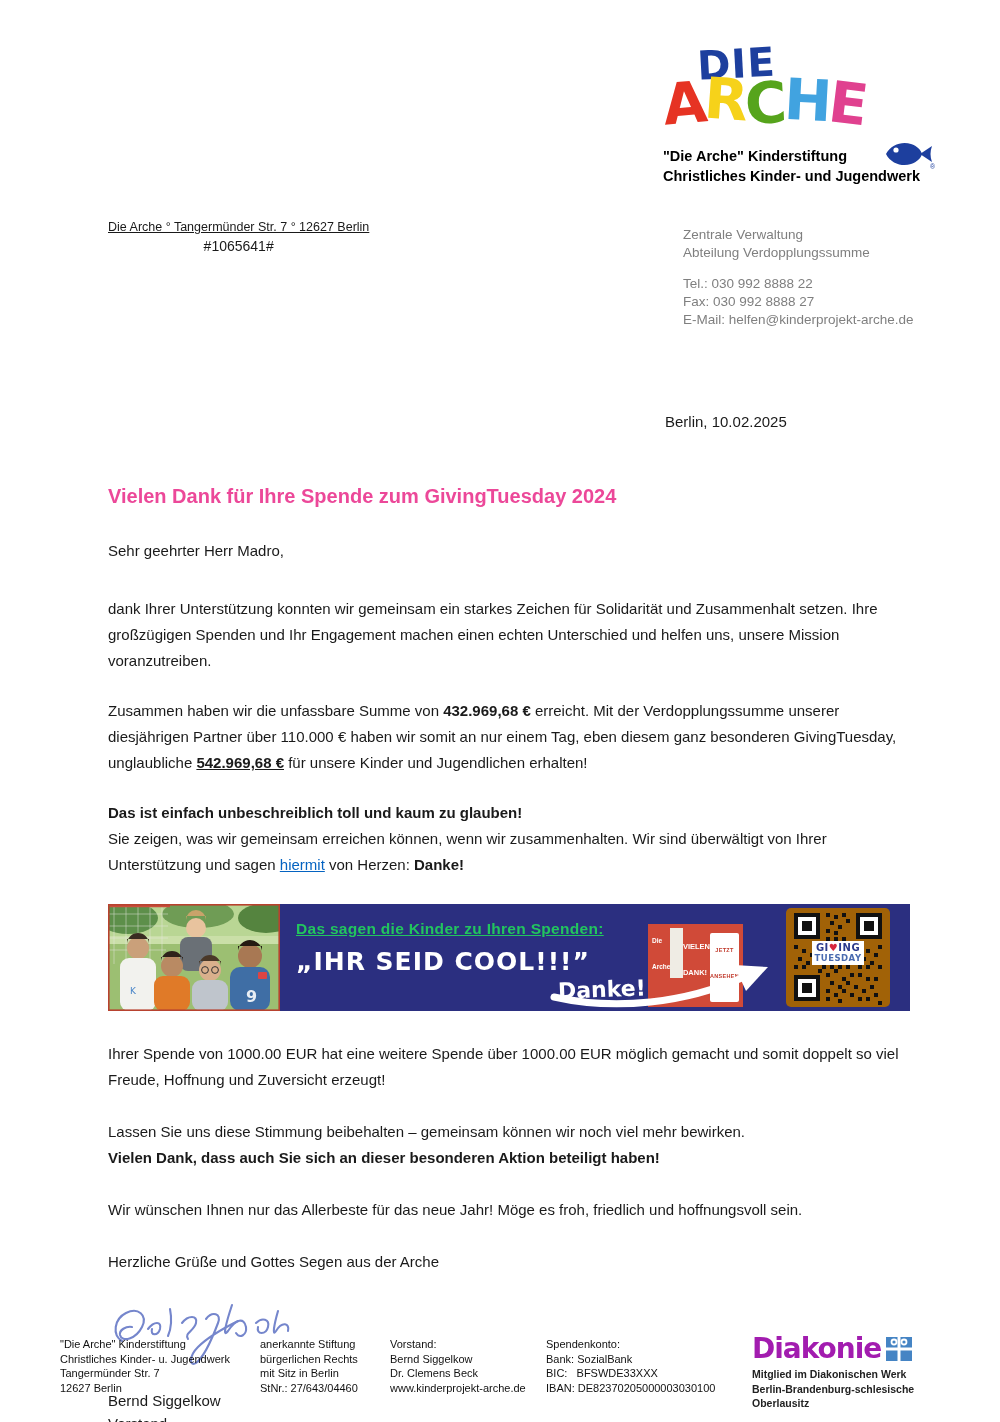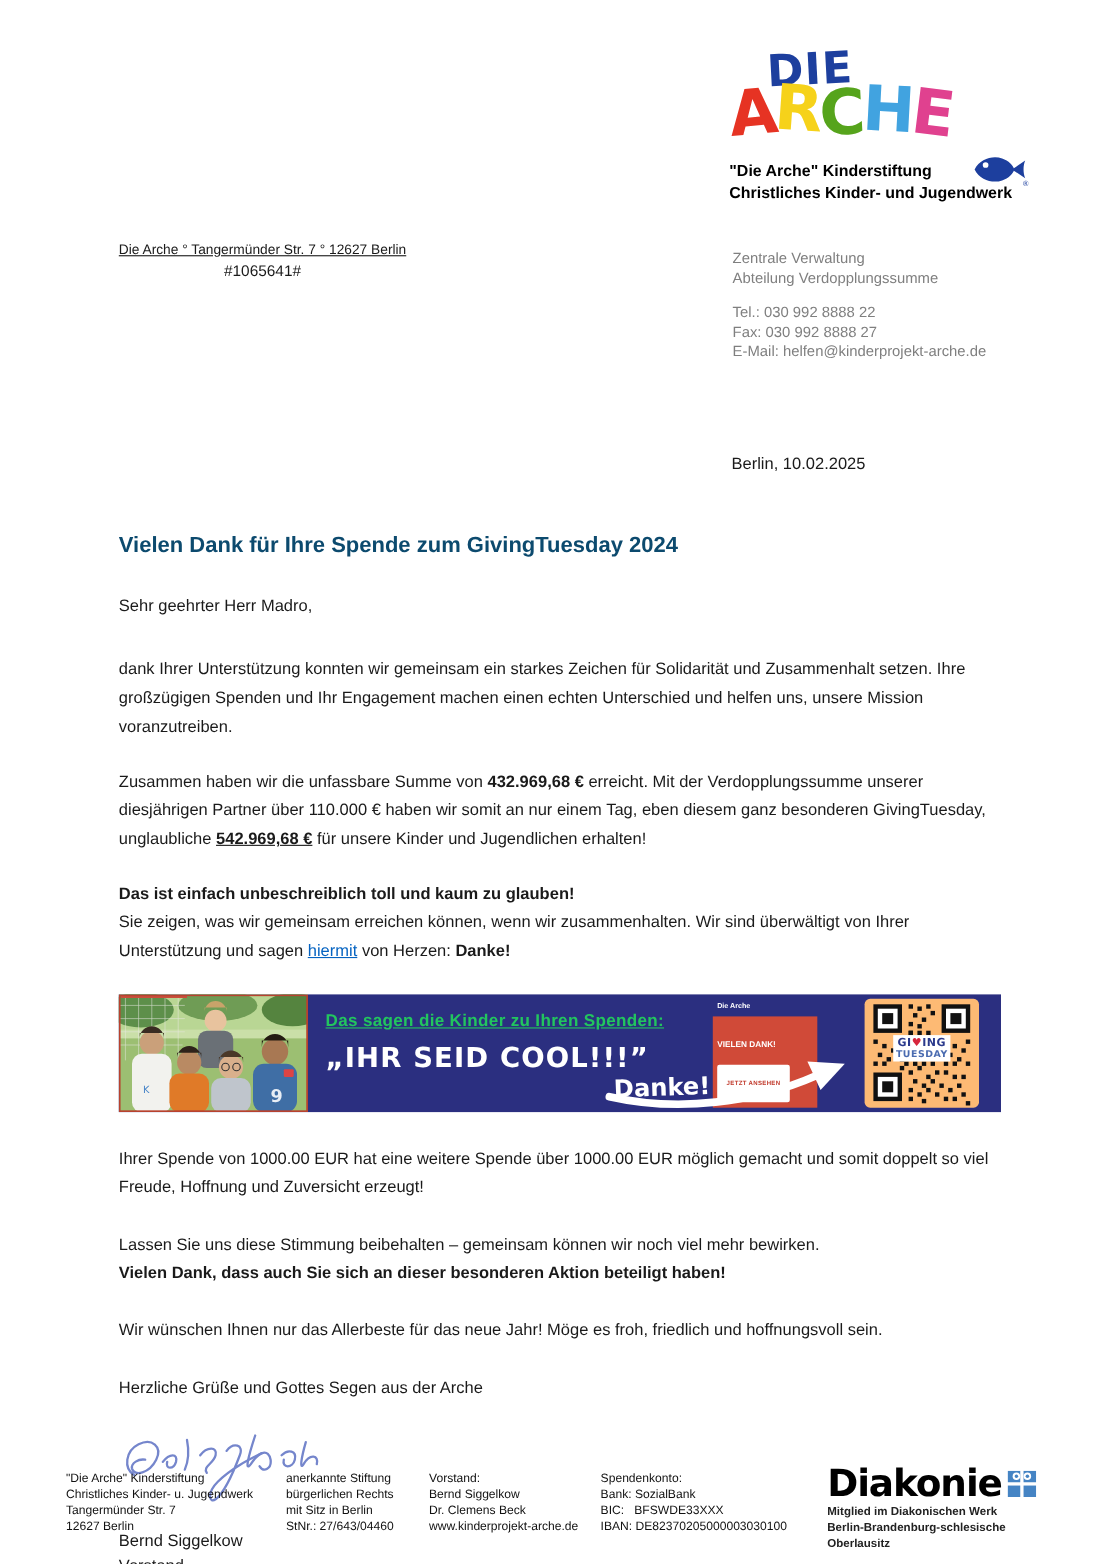--- a/index.html
+++ b/index.html
@@ -17,59 +17,59 @@
   .logo-arche span:nth-child(4){ color:#41a3e0; transform:rotate(3deg) translateY(-3px); }
   .logo-arche span:nth-child(5){ color:#e0418f; transform:rotate(7deg); }
   .logo-fish { position:absolute; right:18px; top:102px; }
   .logo-org { margin-top:14px; font-weight:bold; font-size:14.5px; line-height:20px; color:#000; }
 
   
   .sender-block { position:absolute; left:108px; top:220px; }
   .sender-line { font-size:12.5px; text-decoration:underline; }
   .ref-code { font-size:14px; margin-top:4px;text-align:center; }
   .recipient { margin-top:31px; font-size:15px; line-height:23px; }
-  .contact-block { position:absolute; left:666px; top:226px; color:#7f7f7f; font-size:13.5px; line-height:18px; }
+  .contact-block { position:absolute; left:683px; top:226px; color:#7f7f7f; font-size:13.5px; line-height:18px; }
   .contact-gap { height:13px; }
   .date-line { position:absolute; left:665px; top:413px; font-size:15px; }
 
   
-  .subject { position:absolute; left:108px; top:485px; font-size:20px; font-weight:bold; color:#0c4a6e; }
+  .subject { position:absolute; left:108px; top:485px; font-size:20px; font-weight:bold; color:#ec4899; }
   .body-flow { position:absolute; left:108px; top:538px; width:802px; font-size:15px; line-height:26px; }
   .body-flow p { margin:0 0 24px 0; }
   .salutation { margin-bottom:32px !important; }
   .b { font-weight:bold; }
   .bu { font-weight:bold; text-decoration:underline; }
   a.doc-link { color:#0563c1; text-decoration:underline; cursor:pointer; }
 
   
   .banner { position:relative; width:802px; height:107px; background:#2b2f80; display:flex; margin:2px 0 30px 0; }
   .banner-photo { width:172px; height:107px; flex:0 0 172px; }
   .banner-mid { flex:1; padding:12px 6px 0 16px; position:relative; }
   .banner-heading { color:#22c55e; font-weight:bold; font-size:15.5px; text-decoration:underline; letter-spacing:.3px; }
   .banner-quote { color:#fff; font-weight:900; font-size:25px; letter-spacing:1px; margin-top:7px; font-family:"DejaVu Sans", sans-serif; white-space:nowrap; }
   .banner-danke { position:absolute; right:2px; bottom:8px; color:#fff; font-weight:900; font-size:22px; transform:rotate(-2deg); font-family:"DejaVu Sans", sans-serif; }
-  .video-card { position:relative; z-index:2; flex:0 0 95px; width:95px; margin:20px 0 4px 0; background:#d04a38; padding:4px 4px 5px 4px; display:flex; flex-direction:column;justify-content:flex-end; }
+  .video-card { position:relative; z-index:2; flex:0 0 95px; width:95px; margin:20px 0 4px 0; background:#d04a38; padding:4px 4px 5px 4px; display:flex; flex-direction:row; }
   .vc-app { color:#fff; font-size:6.5px; font-weight:bold; margin-bottom:3px; }
   .vc-thumb { position:relative; width:87px; height:50px; background:#efece4; overflow:hidden; }
   .vc-caption { color:#fff; font-size:7.5px; font-weight:bold; margin-top:6px; }
   .vc-btn { margin-top:5px; width:66px; background:#fff; border:none; border-radius:2px; font-size:5.5px; font-weight:bold; color:#c0392b; padding:4px 0; text-align:center; letter-spacing:.3px; }
   .banner-arrow { position:absolute; z-index:3; left:438px; bottom:-2px; }
-  .qr-box { position:relative; z-index:2; flex:0 0 104px; width:104px; height:99px; margin:4px 20px 4px 43px; background:#fdba74; border-radius:5px; }
+  .qr-box { position:relative; z-index:2; flex:0 0 104px; width:104px; height:99px; margin:4px 20px 4px 43px; background:#a16207; border-radius:5px; }
 
   
   .signature-area { margin-top:6px; height:84px; }
   .sig-name { font-size:15px; line-height:23px; margin-top:16px; }
 
   
   .footer { position:absolute; left:60px; top:1337px; width:900px; display:flex; font-size:11px; line-height:14.5px; color:#111; }
   .footer .fl { white-space:pre; }
   .fcol1 { width:200px; } .fcol2 { width:130px; } .fcol3 { width:156px; } .fcol4 { width:206px; }
   .fcol5 { width:208px; }
   .diakonie-row { display:flex; align-items:center; gap:5px; margin-bottom:6px; }
-  .diakonie-word { color:#000000; font-weight:900; font-size:34px; letter-spacing:-1px; font-family:"DejaVu Sans", sans-serif; }
+  .diakonie-word { color:#a21caf; font-weight:900; font-size:28px; letter-spacing:-1px; font-family:"DejaVu Sans", sans-serif; }
   .fcol5 .fl { font-size:10.5px; font-weight:bold; color:#222; white-space:normal; }
 </style>
 </head>
 <body>
 
 <div class="page">
 
   <div class="logo-block">
     <span class="logo-die">DIE</span>
     <span class="logo-arche">

